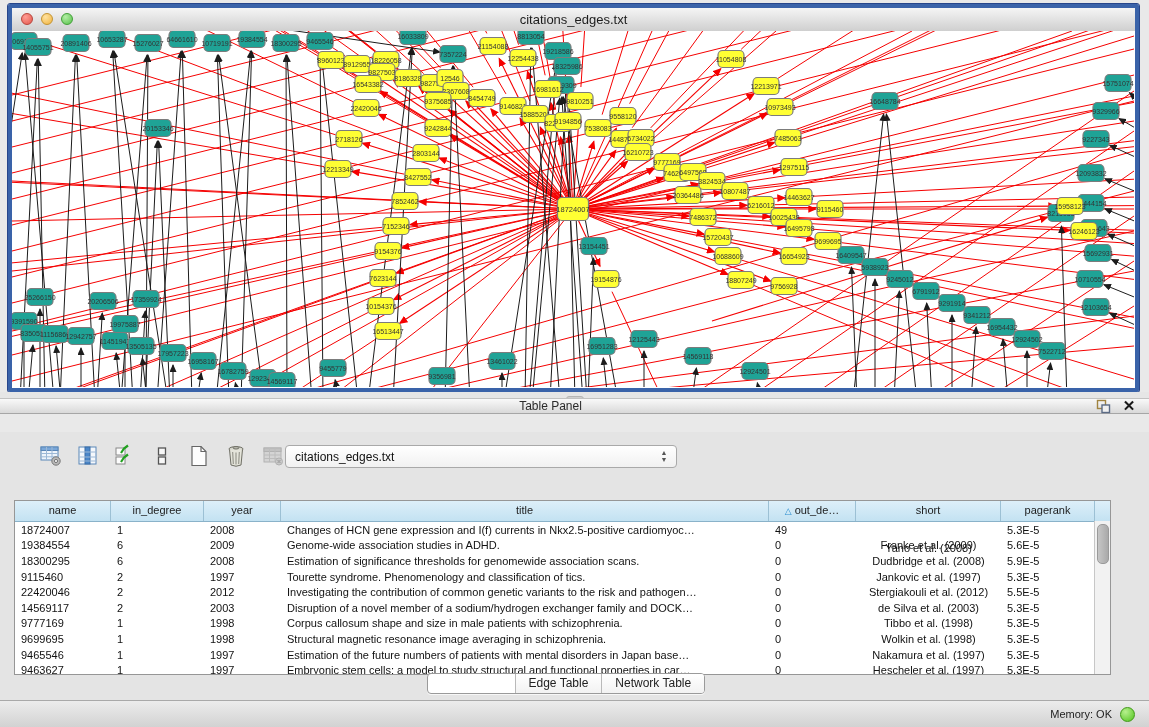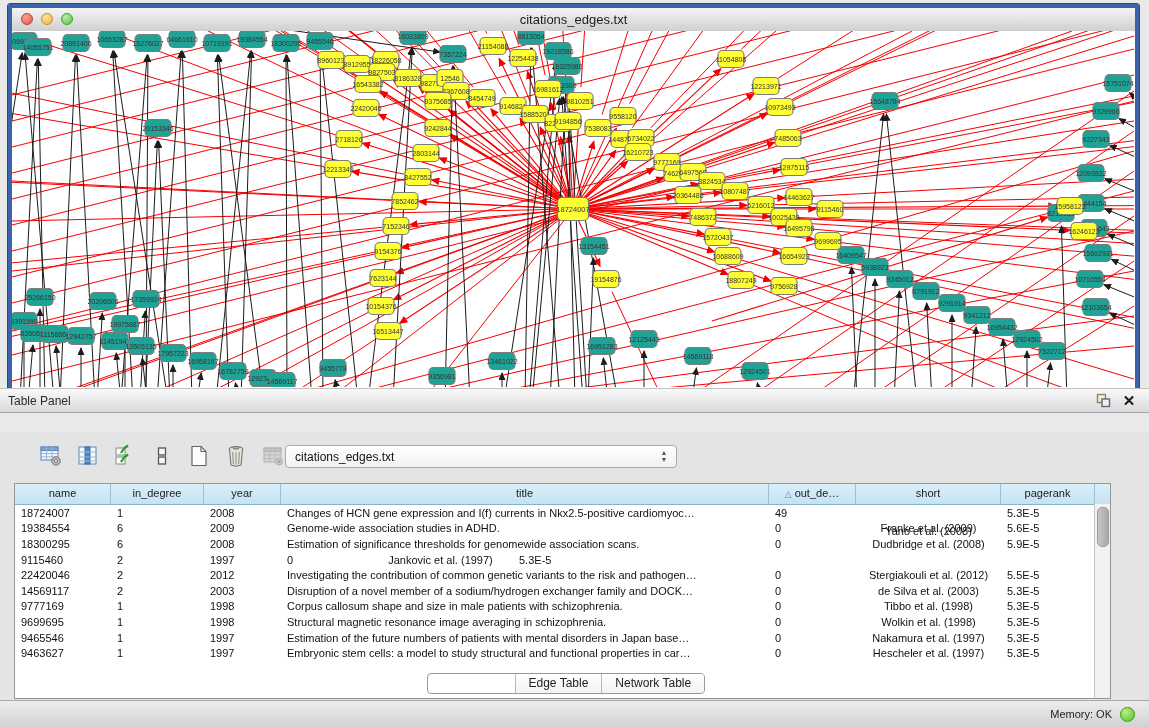--- a/index.html
+++ b/index.html
@@ -20,42 +20,42 @@
   #win-title{flex:1;text-align:center;font-size:13px;color:#1d1d1d;}
   #graph-canvas{position:absolute;left:0;right:0;top:23px;bottom:0;background:#ffffff;overflow:hidden;}
   #graph-svg{display:block;}
 
   
   #splitter{position:absolute;left:0;top:392px;width:1149px;height:13px;background:#e6e6e6;}
   #splitter .grip{position:absolute;left:566px;top:4px;width:16px;height:5px;border-radius:3px;
     background:#cfcfcf;border:1px solid #b5b5b5;}
 
   
-  #panel-header{position:absolute;left:0;top:388px;width:1149px;height:25px;box-sizing:border-box;
+  #panel-header{position:absolute;left:0;top:398px;width:1149px;height:16px;box-sizing:border-box;
     background:linear-gradient(#f9f9f9,#d9d9d9);border-top:1px solid #c2c2c2;border-bottom:1px solid #a6a6a6;
-    display:flex;align-items:center;}
+    display:flex;align-items:center;text-align:center;}
   #panel-title{font-size:12px;color:#2b2b2b;padding-left:8px;flex:1;}
   .panel-btn{width:20px;height:18px;margin-right:6px;display:flex;align-items:center;justify-content:center;cursor:default;}
   #panel-close{font-size:15px;font-weight:bold;color:#1a1a1a;margin-right:10px;}
 
   #panel-body{position:absolute;left:0;top:432px;width:1149px;height:268px;background:#e4e4e4;}
 
   
   #toolbar{position:absolute;left:38px;top:10px;height:28px;display:flex;align-items:center;gap:11px;}
   .tb-icon{width:26px;height:26px;display:flex;align-items:center;justify-content:center;}
   #fx-label{font-family:"Liberation Serif",serif;font-style:italic;font-weight:bold;font-size:15px;color:#222;}
   #combo{position:absolute;left:285px;top:13px;width:392px;height:23px;box-sizing:border-box;
     background:linear-gradient(#ffffff,#f1f1f1);border:1px solid #a9a9a9;border-radius:4px;
     display:flex;align-items:center;font-size:12px;color:#111;}
   #combo .val{padding-left:9px;flex:1;}
   #combo .stepper{width:16px;display:flex;flex-direction:column;align-items:center;gap:1px;padding-right:4px;}
   #combo .stepper span{font-size:7px;line-height:6px;color:#555;}
 
   
-  #table-wrap{position:absolute;left:14px;top:51px;width:1097px;height:216px;box-sizing:border-box;
+  #table-wrap{position:absolute;left:14px;top:68px;width:1097px;height:175px;box-sizing:border-box;
     border:1px solid #969696;background:#fff;overflow:hidden;}
   #t-head{display:flex;height:20px;background:linear-gradient(#ddeff9,#c3e2f2);
     border-bottom:1px solid #8ab2c9;}
   .th{box-sizing:border-box;font-size:11px;color:#1c1c1c;text-align:center;line-height:19px;
     border-right:1px solid #9cc0d4;overflow:hidden;white-space:nowrap;}
   .th .sortch{color:#2e8fd0;font-size:9px;margin-right:3px;}
   .trow{display:flex;height:15.6px;align-items:center;}
   .td{box-sizing:border-box;font-size:11px;color:#111;white-space:nowrap;overflow:hidden;
     padding-left:6px;}
   .td.c-short{text-align:center;padding-left:0;}
@@ -975,20 +975,21 @@
           <div class="td c-year" style="width: 77px;">2008</div>
           <div class="td c-title" style="width: 488px;">Estimation of significance thresholds for genomewide association scans.</div>
           <div class="td c-out_degree" style="width: 87px;">0</div>
           <div class="td c-short" style="width: 145px;">Dudbridge et al. (2008)</div>
           <div class="td c-pagerank" style="width: 94px;">5.9E-5</div>
         </div>
         <div class="trow">
           <div class="td c-name" style="width: 96px;">9115460</div>
           <div class="td c-in_degree" style="width: 93px;">2</div>
           <div class="td c-year" style="width: 77px;">1997</div>
+          <div class="td c-title" style="width: 488px;">Tourette syndrome. Phenomenology and classification of tics.</div>
           <div class="td c-out_degree" style="width: 87px;">0</div>
           <div class="td c-short" style="width: 145px;">Jankovic et al. (1997)</div>
           <div class="td c-pagerank" style="width: 94px;">5.3E-5</div>
         </div>
         <div class="trow">
           <div class="td c-name" style="width: 96px;">22420046</div>
           <div class="td c-in_degree" style="width: 93px;">2</div>
           <div class="td c-year" style="width: 77px;">2012</div>
           <div class="td c-title" style="width: 488px;">Investigating the contribution of common genetic variants to the risk and pathogen…</div>
           <div class="td c-out_degree" style="width: 87px;">0</div>

